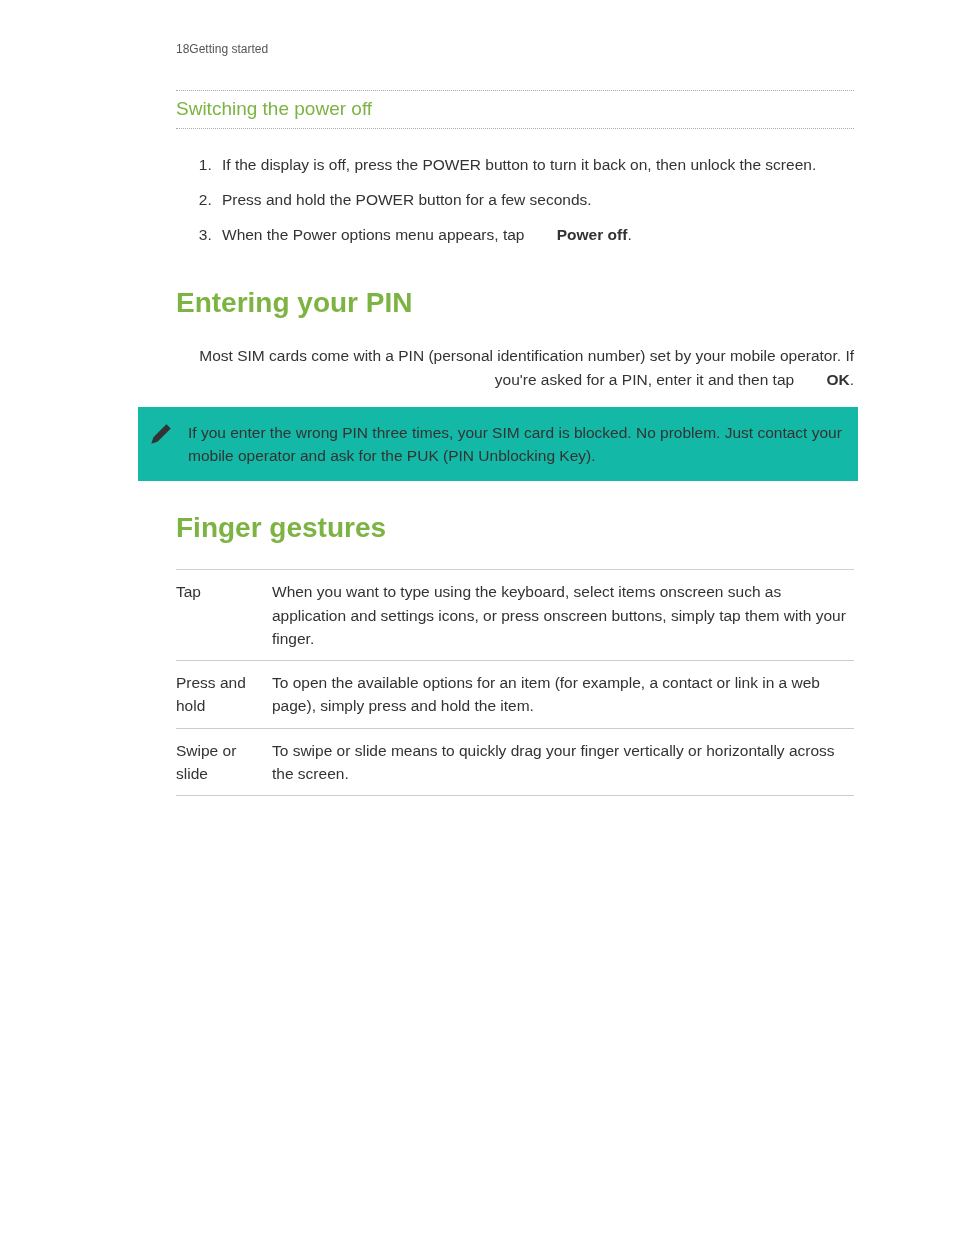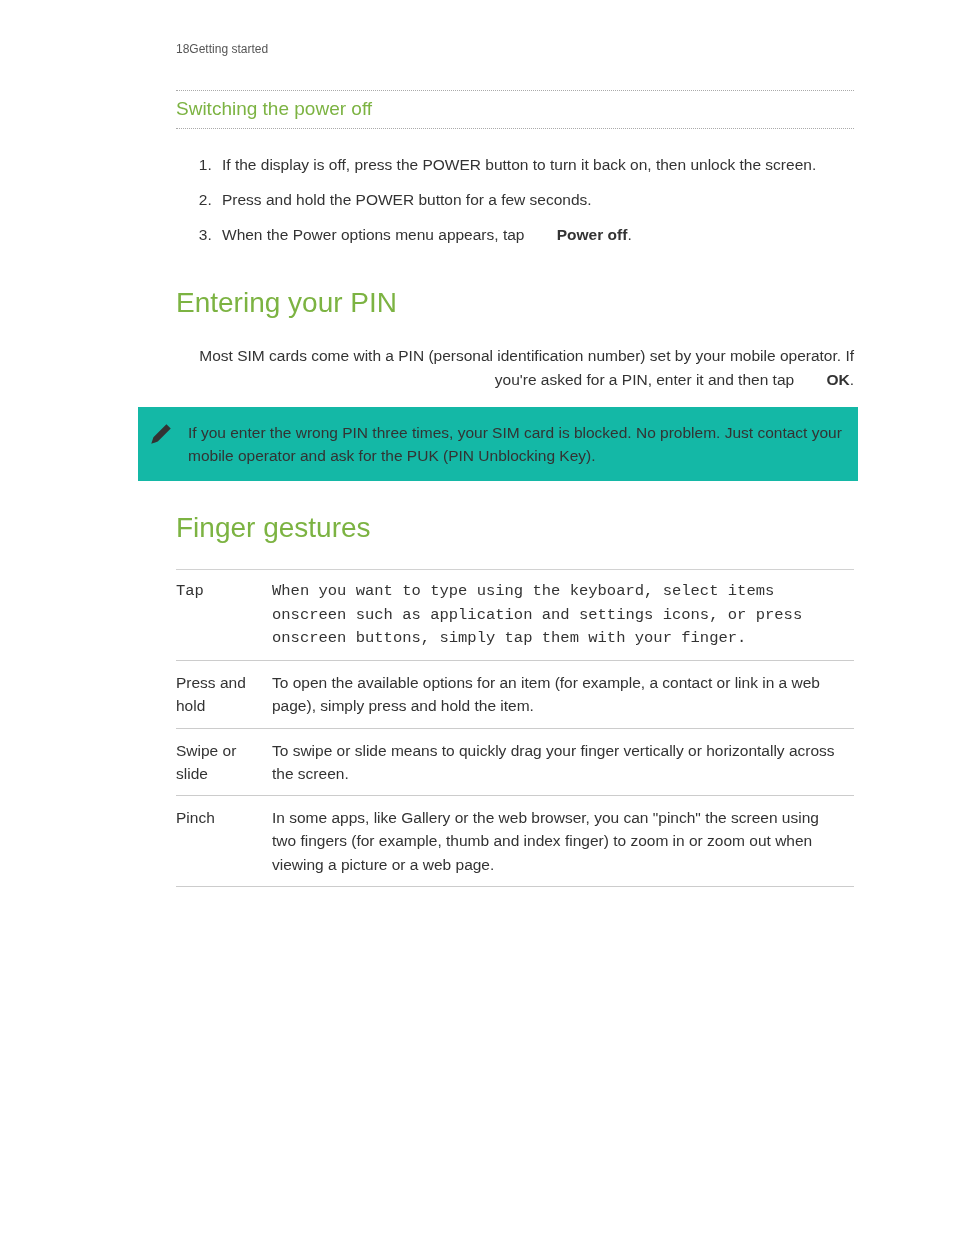--- a/index.html
+++ b/index.html
@@ -34,21 +34,21 @@
     margin-left: 40px;
     margin-bottom: 36px;
   }
   ol.steps li {
     padding-left: 6px;
     margin-bottom: 12px;
   }
   h2.section {
     color: #7cb342;
     font-size: 28px;
-    font-weight: 400;
+    font-weight: 700;
     margin-top: 26px;
     margin-bottom: 20px;
   }
   .paragraph { margin-bottom: 16px; text-align: right; }
   .bold { font-weight: 700; padding-left: 28px; }
   .note-block {
     background: #14b8a6;
     margin-left: -38px;
     margin-right: -4px;
     padding: 14px 16px 14px 50px;
@@ -65,21 +65,21 @@
   table.gestures {
     width: 100%;
     border-collapse: collapse;
     margin-top: 8px;
   }
   table.gestures td {
     padding: 10px 8px 10px 0;
     vertical-align: top;
     border-bottom: 1px solid #ccc;
   }
-  table.gestures tr:first-child td { border-top: 1px solid #d2d2d2; font-family: Liberation Mono, monospace; }
+  table.gestures tr:first-child td { border-top: 1px solid #d2d2d2; }
   table.gestures td.term {
     width: 96px;
     padding-right: 8px;
   }
 </style>
 </head>
 <body>
 
 <div class="page-header">
   <span>18</span>
@@ -124,18 +124,14 @@
         <td>When you want to type using the keyboard, select items onscreen such as application and settings icons, or press onscreen buttons, simply tap them with your finger.</td>
       </tr>
       <tr>
         <td class="term">Press and hold</td>
         <td>To open the available options for an item (for example, a contact or link in a web page), simply press and hold the item.</td>
       </tr>
       <tr>
         <td class="term">Swipe or slide</td>
         <td>To swipe or slide means to quickly drag your finger vertically or horizontally across the screen.</td>
       </tr>
-      <tr>
-        <td class="term">Pinch</td>
-        <td>In some apps, like Gallery or the web browser, you can "pinch" the screen using two fingers (for example, thumb and index finger) to zoom in or zoom out when viewing a picture or a web page.</td>
-      </tr>
     </tbody>
 </table>
 
 </body></html>

